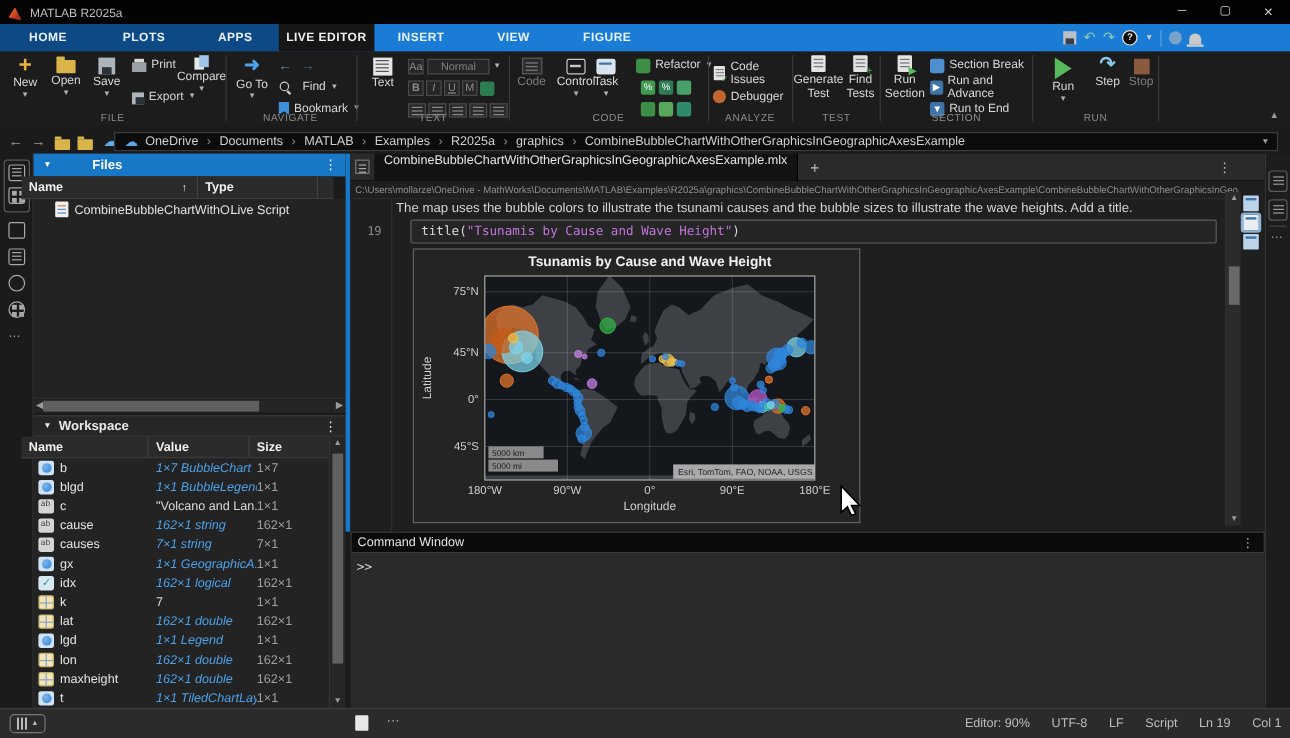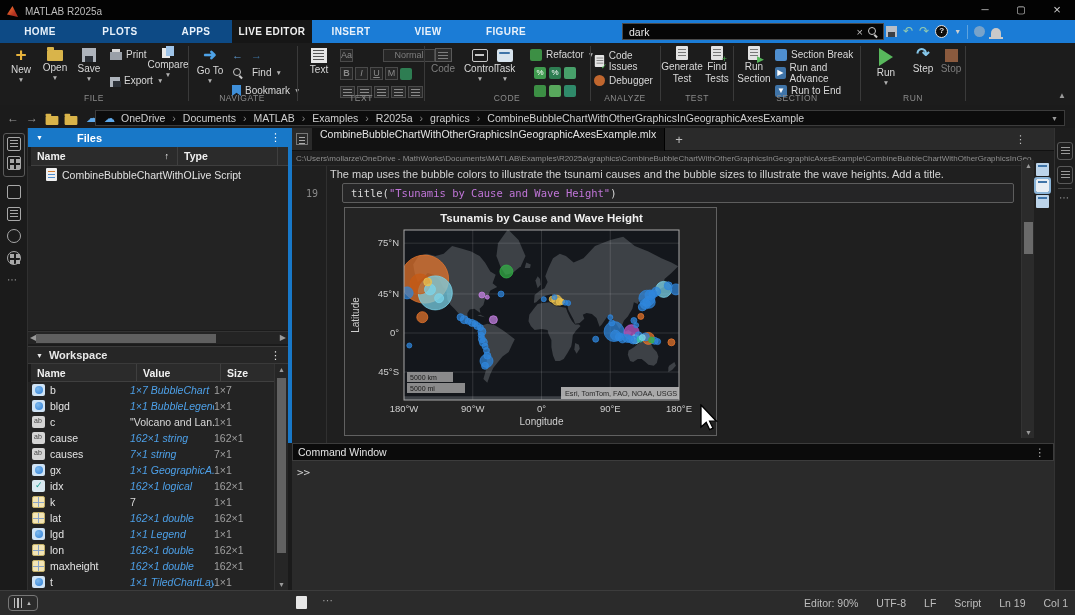--- a/index.html
+++ b/index.html
@@ -102,21 +102,21 @@
   .lr-ico { position:absolute; left:7px; width:14px; height:14px; border:1.2px solid #a8a8a8; border-radius:2px; }
   .lr-ico.fill::before { content:''; position:absolute; left:2px; top:2px; right:2px; height:1.2px; background:#a8a8a8; box-shadow:0 3px 0 #a8a8a8,0 6px 0 #a8a8a8; }
   .lr-grid::before { content:''; position:absolute; left:1.5px; top:1.5px; width:4px; height:4px; background:#a8a8a8; box-shadow:6px 0 0 #a8a8a8,0 6px 0 #a8a8a8,6px 6px 0 #a8a8a8; }
   .lr-dots { position:absolute; left:7px; color:#9a9a9a; font-size:10px; letter-spacing:1px; }
 
   
   .panel-hdr-blue { position:absolute; left:28px; width:260px; height:19px; background:#1878c8; color:#fff; font-size:11px; font-weight:bold; display:flex; align-items:center; }
   .panel-hdr-dark { position:absolute; left:28px; width:260px; height:18px; background:#262626; border-top:1px solid #3a3a3a; border-bottom:1px solid #3a3a3a; color:#e8e8e8; font-size:11px; font-weight:bold; display:flex; align-items:center; }
   .hdr-caret { font-size:7px; margin:0 6px 0 8px; }
   .hdr-dots { position:absolute; right:7px; font-weight:normal; font-size:11px; }
-  .colrow { position:absolute; left:31px; width:260px; background:#2b2b2b; border-bottom:1px solid #3f3f3f; color:#f0f0f0; font-size:10.5px; font-weight:bold; display:flex; align-items:center; }
+  .colrow { position:absolute; left:18px; width:260px; background:#2b2b2b; border-bottom:1px solid #3f3f3f; color:#f0f0f0; font-size:10.5px; font-weight:bold; display:flex; align-items:center; }
   .colcell { border-right:1px solid #3f3f3f; height:100%; display:flex; align-items:center; padding-left:6px; position:relative; }
   .files-body { position:absolute; left:28px; top:166px; width:260px; height:164px; background:#232323; }
   .ls-icon { width:11px; height:13px; background:#f0f0f0; border-radius:1px; position:relative; margin:0 5px 0 18px; }
   .ls-icon::before { content:''; position:absolute; left:2px; top:3px; width:7px; height:1.2px; background:#d98032; box-shadow:0 3px 0 #4f8fd0, 0 6px 0 #4f8fd0; }
   .frow { display:flex; align-items:center; height:17px; color:#e0e0e0; font-size:10.5px; }
   .frow .fname { width:124px; }
   .frow .ftype { padding-left:6px; }
   .hscroll { position:absolute; left:28px; top:331px; width:260px; height:13px; background:#242424; border-top:1px solid #333; }
   .hthumb { position:absolute; left:8px; top:2px; width:180px; height:9px; background:#5f5f5f; }
   .harr { position:absolute; top:1px; color:#9a9a9a; font-size:8px; }
@@ -203,25 +203,20 @@
     <div class="rtabs">
 
     <div class="rtab" style="width: 80px;"><span>HOME</span></div>
         <div class="rtab" style="width: 80px;"><span>PLOTS</span></div>
         <div class="rtab" style="width: 72px;"><span>APPS</span></div>
         <div class="rtab selected" style="width: 80px;"><span>LIVE EDITOR</span></div>
         <div class="rtab ctx" style="width: 78px;"><span>INSERT</span></div>
         <div class="rtab ctx" style="width: 76px;"><span>VIEW</span></div>
         <div class="rtab ctx" style="width: 80px;"><span>FIGURE</span></div>
       </div>
-    <div class="searchbox">
-      <input value="dark" style="">
-      <span class="sb-clear"></span>
-      <span class="mag"></span>
-    </div>
     <div class="qat" style="left:886px;">
       <span class="floppy"></span>
       <span class="qicon" style="color:#93cbb1;">↶</span>
       <span class="qicon" style="color:#93cbb1;">↷</span>
       <span class="helpc">?</span>
       <span class="ddv">▼</span>
       <span class="vsep-blue"></span>
       <span class="dotc"></span>
       <span class="bell"></span>
     </div>
@@ -287,21 +282,21 @@
     </div>
     <div class="rsep" style="left:297px;"></div>
 
     <div class="rgroup" style="left:300px;width:122px;">
       <div class="bigbtn" style="left:4px;width:30px;">
         <span class="i-text"></span>
         <span class="lbl">Text</span>
       </div>
       <div class="rowbtn abs" style="left:40px;top:5px;gap:3px;">
         <span class="i-sq">Aa</span>
-        <span class="i-sq" style="width:52px;color:#7e7e7e;margin-left:27px;"><span>Normal</span></span>
+        <span class="i-sq" style="width:52px;color:#7e7e7e;"><span>Normal</span></span>
         <span class="caret">▼</span>
       </div>
       <div class="rowbtn abs" style="left:40px;top:23px;gap:2px;">
         <span class="i-sq" style="font-weight:bold;"><span>B</span></span>
         <span class="i-sq" style="font-style:italic;"><span>I</span></span>
         <span class="i-sq" style="text-decoration:underline;"><span>U</span></span>
         <span class="i-sq"><span>M</span></span>
         <span class="i-mini g2"></span>
       </div>
       <div class="rowbtn abs" style="left:40px;top:41px;gap:2px;">

